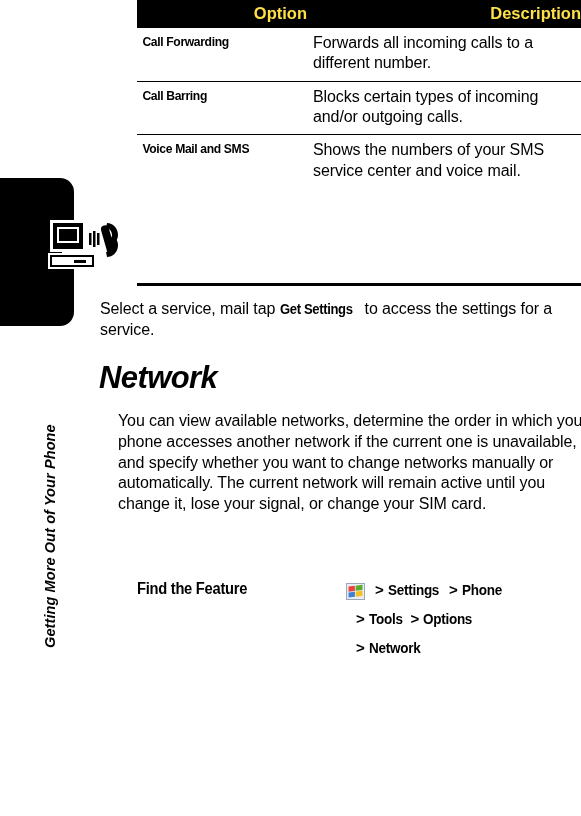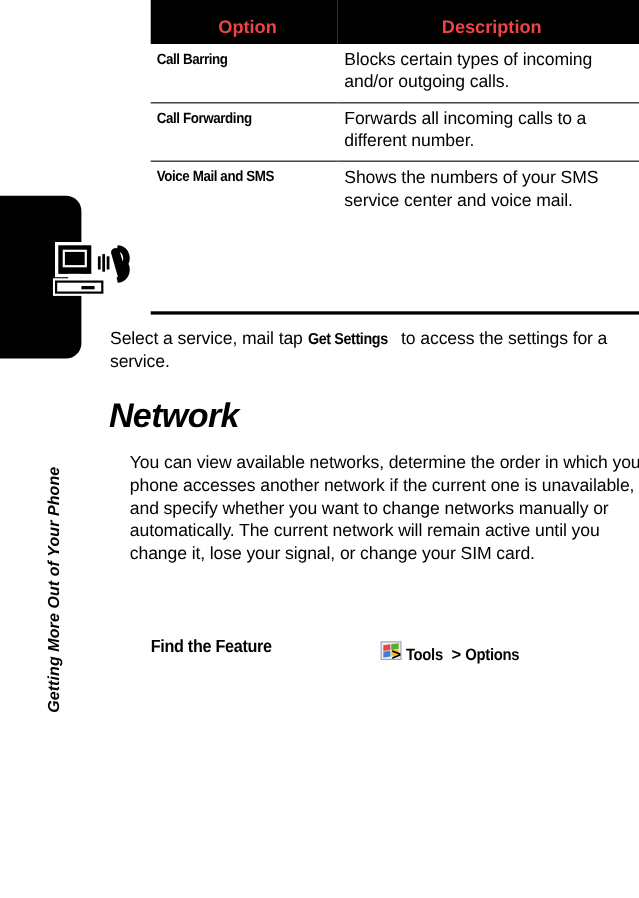--- a/index.html
+++ b/index.html
@@ -80,26 +80,26 @@
     top: 0px;
     width: 444px;
     border-collapse: collapse;
     table-layout: fixed;
   }
   #option-table col.c-opt { width: 170px; }
   #option-table col.c-desc { width: 274px; }
 
   #option-table th {
     background: #000000;
-    color: #ef4444;
-    text-align: center;
+    color: #fde047;
+    text-align: right;
     font-family: "Liberation Sans", sans-serif;
     font-weight: bold;
     font-size: 16.5px;
-    padding: 16px 0 5px 6px;
+    padding: 4px 0 5px 6px;
     vertical-align: middle;
     line-height: 1.15;
   }
   #option-table th.desc-head { padding-left: 6px; }
 
   #option-table td {
     vertical-align: top;
     padding: 5px 6px 7px 6px;
     border-top: 1.4px solid #000000;
     line-height: 1.27;
@@ -265,26 +265,26 @@
     <col class="c-desc">
   </colgroup>
   <thead>
     <tr>
       <th class="opt-head">Option</th>
       <th class="desc-head">Description</th>
     </tr>
   </thead>
   <tbody>
     <tr>
+      <td class="opt-cell">Call Forwarding</td>
+      <td class="desc-cell">Forwards all incoming calls to a different number.</td>
+    </tr>
+    <tr>
       <td class="opt-cell">Call Barring</td>
       <td class="desc-cell">Blocks certain types of incoming and/or outgoing calls.</td>
-    </tr>
-    <tr>
-      <td class="opt-cell">Call Forwarding</td>
-      <td class="desc-cell">Forwards all incoming calls to a different number.</td>
     </tr>
     <tr>
       <td class="opt-cell">Voice Mail and SMS</td>
       <td class="desc-cell">Shows the numbers of your SMS service center and voice mail.</td>
     </tr>
   </tbody>
 </table>
 <div id="table-bottom-rule"></div>
 
 <div class="body-para" id="intro-para"><span>Select a service, mail tap </span><span class="ui-bold">Get Settings</span><span> to access the settings for a service.</span></div>
@@ -302,16 +302,18 @@
         <g transform="skewY(-7) translate(0.5 2.2)">
           <rect x="1" y="0.5" width="6.4" height="5.2" fill="#e8453c"></rect>
           <rect x="8.2" y="0.5" width="6.8" height="5.2" fill="#58ab2d"></rect>
           <rect x="1" y="6.4" width="6.4" height="5.2" fill="#3f7fd0"></rect>
           <rect x="8.2" y="6.4" width="6.8" height="5.2" fill="#f4c022"></rect>
         </g>
       </svg>
     </div>
 
     <div class="path-lines">
+      <span class="path-row"><span class="gt">&gt;</span> <span class="seg">Settings</span> <span class="gt">&gt;</span> <span class="seg">Phone</span></span>
       <span class="path-row indent"><span class="gt">&gt;</span> <span class="seg">Tools</span> <span class="gt">&gt;</span> <span class="seg">Options</span></span>
+      <span class="path-row indent"><span class="gt">&gt;</span> <span class="seg">Network</span></span>
     </div>
   </div>
 </div>
 
 </body></html>

